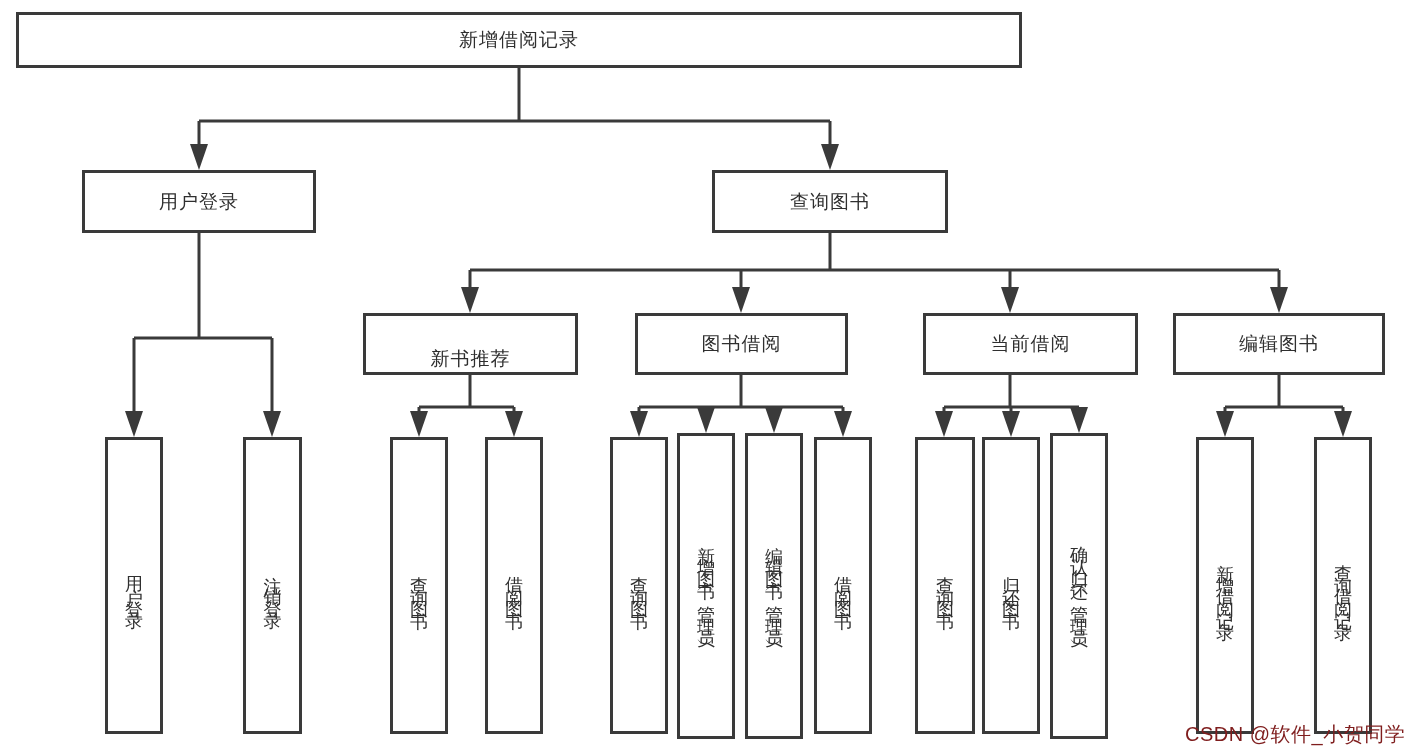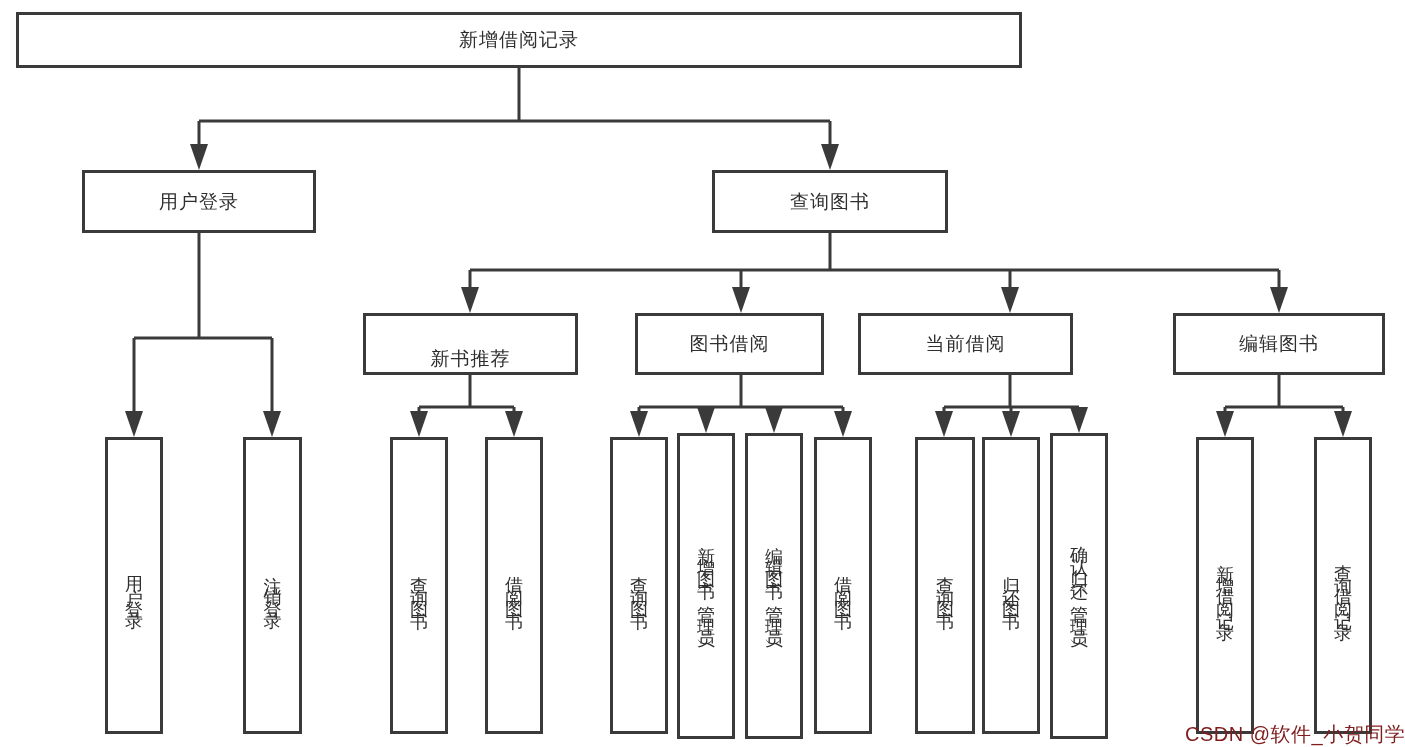--- a/index.html
+++ b/index.html
@@ -98,24 +98,24 @@
   <div class="box h" style="left:82px;top:170px;width:234px;height:63px;">
     <span class="lbl">用户登录</span>
   </div>
   <div class="box h" style="left:712px;top:170px;width:236px;height:63px;">
     <span class="lbl">查询图书</span>
   </div>
 
   <div class="box h" style="left:363px;top:313px;width:215px;height:62px;align-items:flex-end;">
     <span class="lbl">新书推荐</span>
   </div>
-  <div class="box h" style="left:635px;top:313px;width:189px;height:62px;">
+  <div class="box h" style="left:635px;top:313px;width:213px;height:62px;">
     <span class="lbl">图书借阅</span>
   </div>
-  <div class="box h" style="left:858px;top:313px;width:215px;height:62px;">
+  <div class="box h" style="left:923px;top:313px;width:215px;height:62px;">
     <span class="lbl">当前借阅</span>
   </div>
   <div class="box h" style="left:1173px;top:313px;width:212px;height:62px;">
     <span class="lbl">编辑图书</span>
   </div>
 
   <div class="box v" style="left:105px;top:437px;width:58px;height:297px;">
     <span class="vlbl">用户登录</span>
   </div>
   <div class="box v" style="left:243px;top:437px;width:59px;height:297px;">

